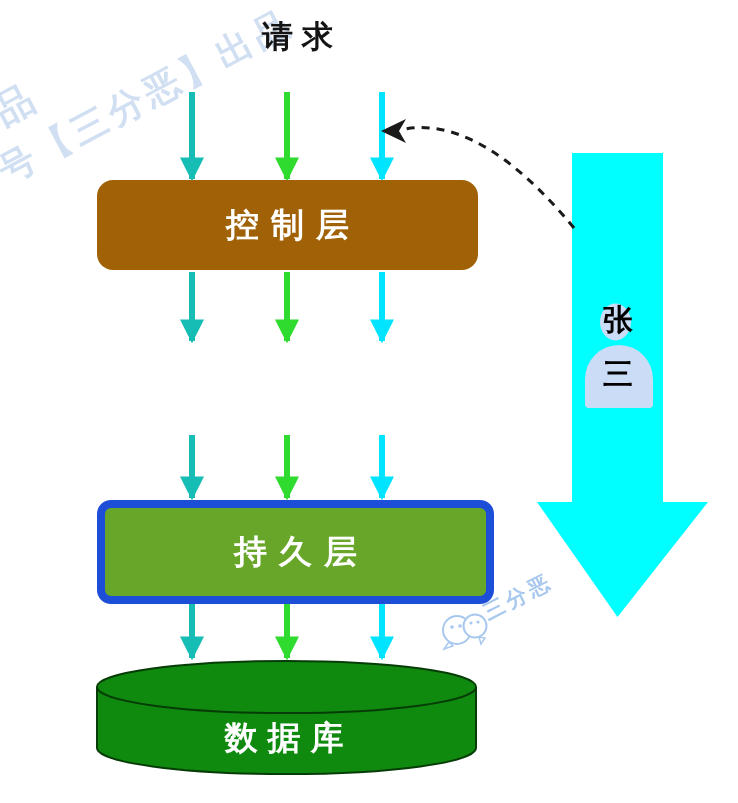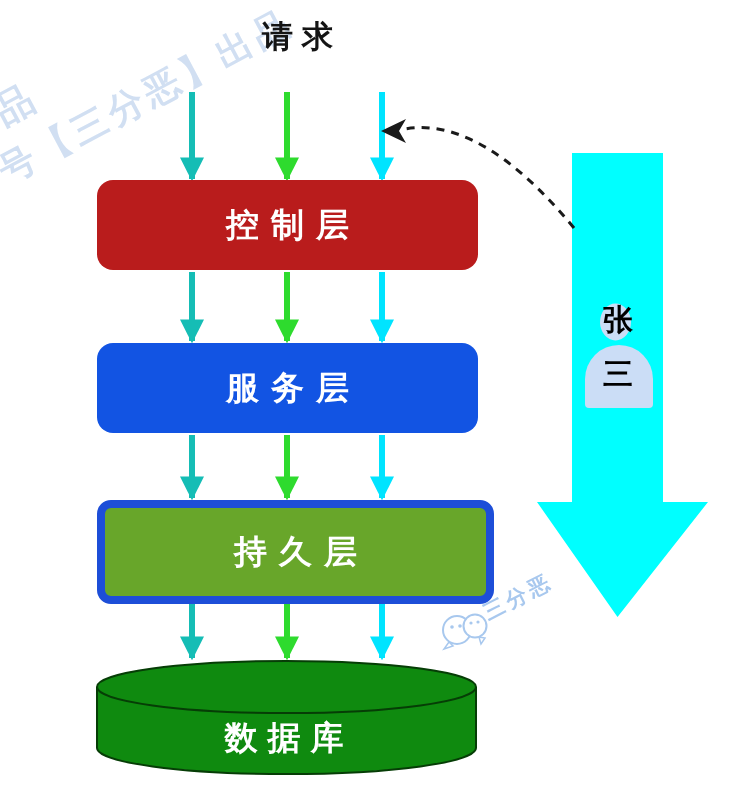--- a/index.html
+++ b/index.html
@@ -11,21 +11,21 @@
   .request-label{
     position:absolute;left:222px;top:16px;width:160px;text-align:center;
     font-size:31px;font-weight:bold;color:#141414;letter-spacing:9px;
   }
   .box{
     position:absolute;left:97px;width:381px;height:90px;border-radius:16px;
     display:flex;align-items:center;justify-content:center;
     color:#ffffff;font-size:33px;font-weight:bold;letter-spacing:12px;
   }
   .box span{display:block;text-indent:12px;}
-  .box-control{top:180px;background:#b91c1c;}
+  .box-control{top:180px;background:#a16207;}
   .box-service{top:343px;background:#1254E3;}
   .box-persist{top:500px;height:88px;background:#68A62A;border:8px solid #1d4ed8;border-radius:14px;}
   .db-label{
     position:absolute;left:97px;top:716px;width:374px;text-align:center;
     font-size:33px;font-weight:bold;color:#ffffff;letter-spacing:10px;text-indent:10px;
   }
   .person-char{
     position:absolute;left:583px;width:70px;text-align:center;
     font-size:30px;font-weight:bold;color:#000000;line-height:1.1;
   }
@@ -115,23 +115,20 @@
   </svg>
 
   <div class="wm-text wm-main">号【三分恶】出品</div>
   <div class="wm-text wm-frag">出品</div>
 
   <div class="request-label">请求</div>
 
   <div class="box box-control">
     <span>控制层</span>
   </div>
-  <div class="box box-service">
-    <span>服务层</span>
-  </div>
   <div class="box box-persist">
     <span>持久层</span>
   </div>
 
   <div class="db-label">数据库</div>
 
   <div class="person-char person-char1">张</div>
   <div class="person-char person-char2">三</div>
 
 </div>

